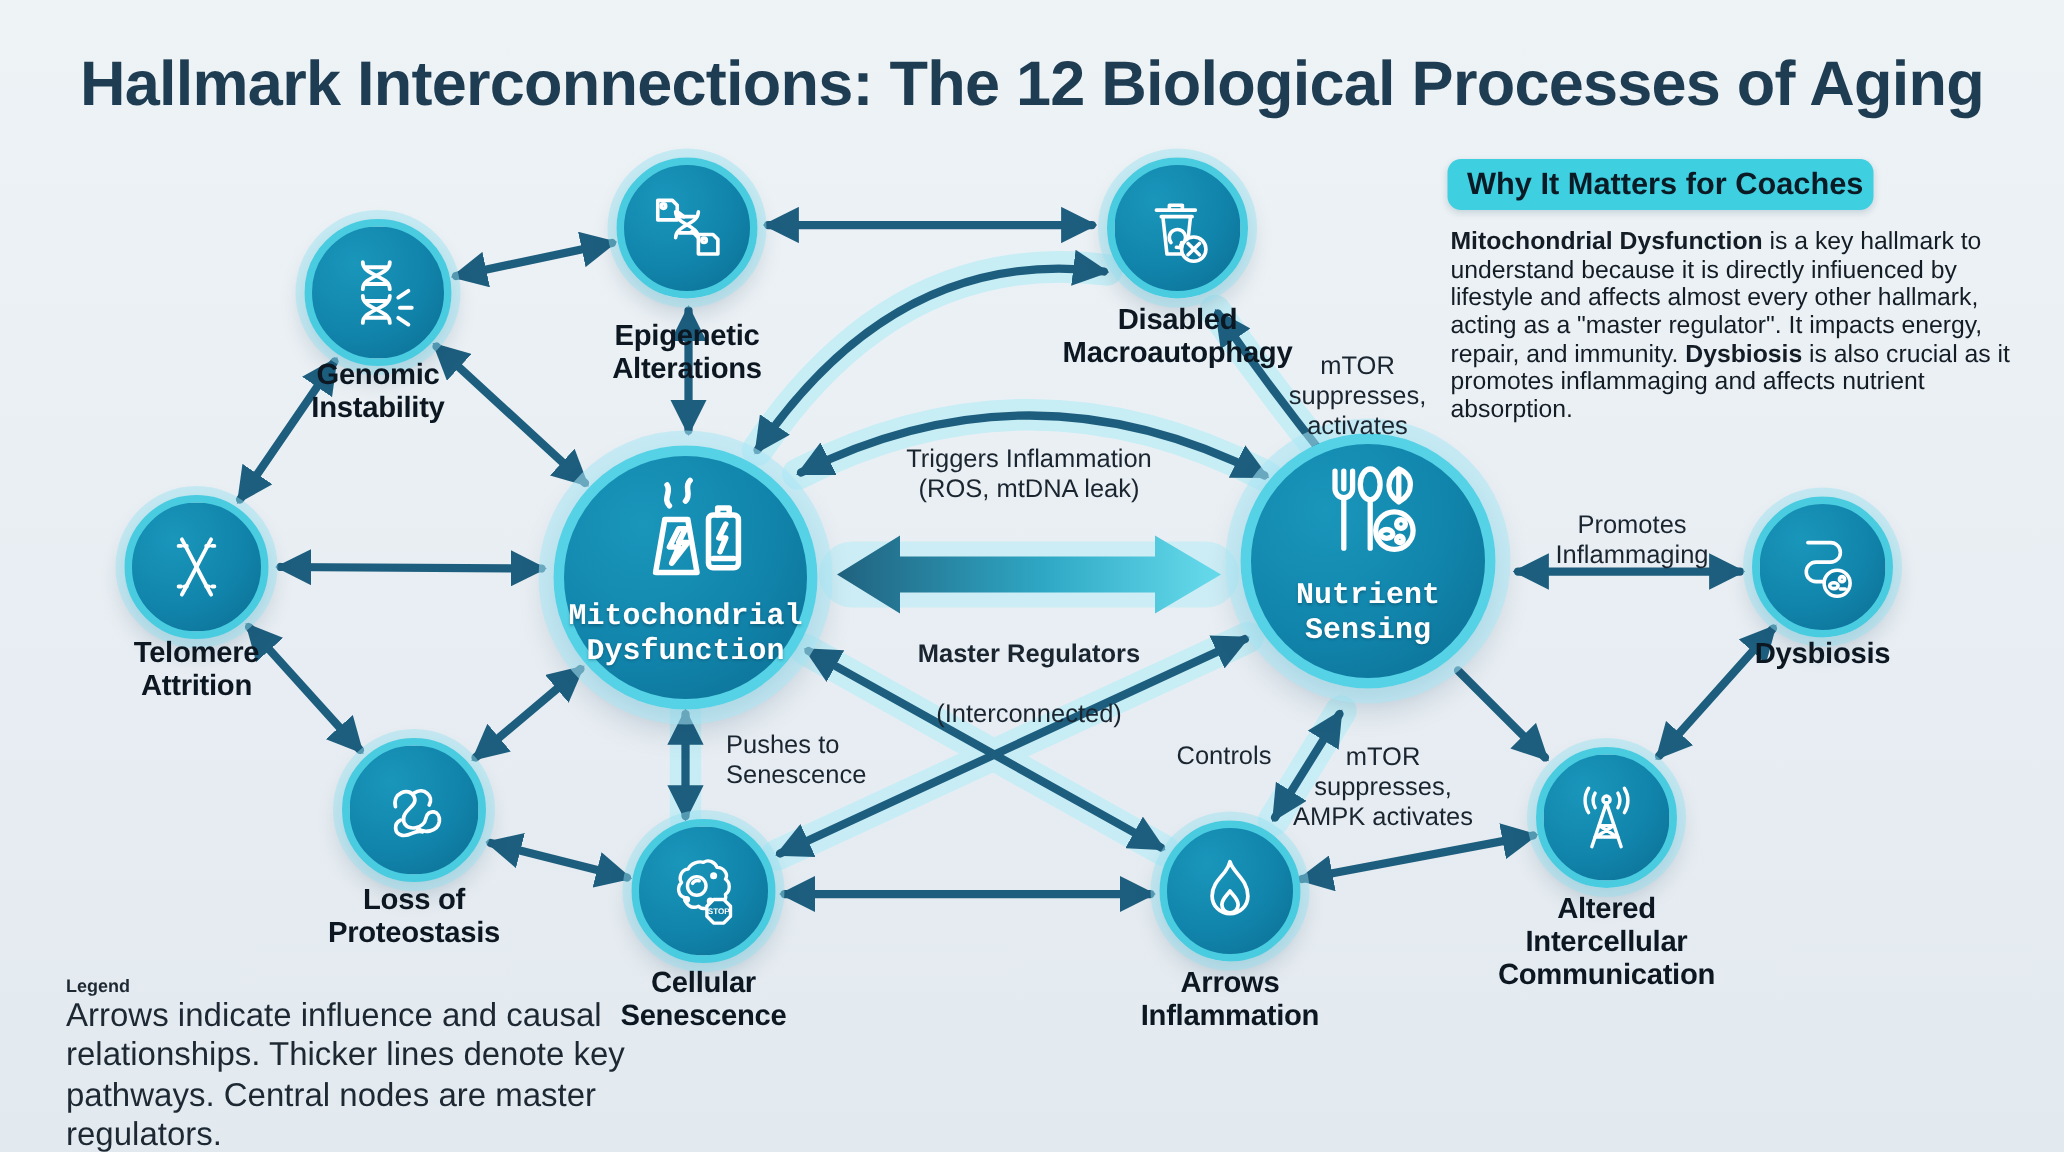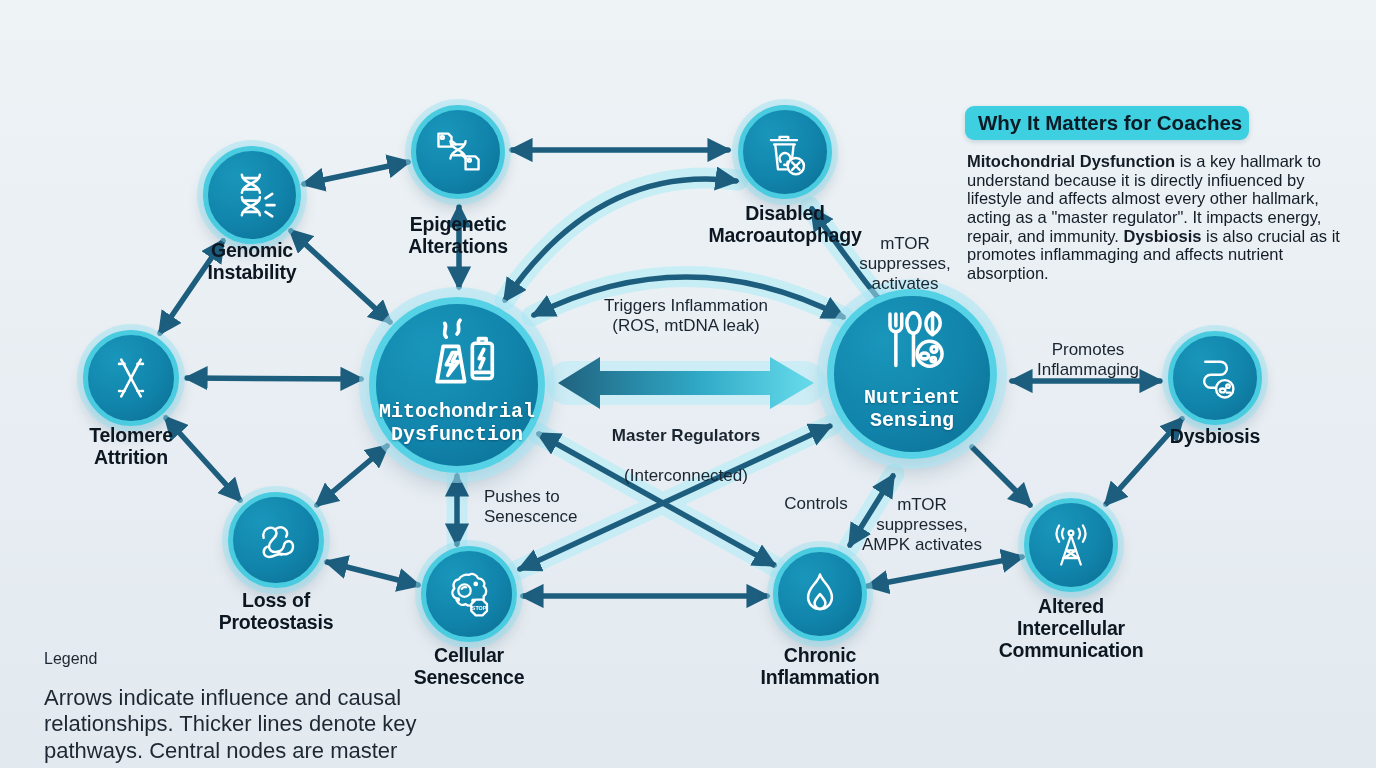--- a/index.html
+++ b/index.html
@@ -10,29 +10,30 @@
   .node.master{border-width:7px;border-color:#55d2e5;box-shadow:0 0 0 10px rgba(170,232,245,.55),0 10px 22px rgba(15,60,90,.25);flex-direction:column;justify-content:flex-end;padding-bottom:20px;}
   .node svg{display:block;}
   .nlabel{position:absolute;text-align:center;font-weight:700;font-size:19.5px;line-height:1.12;color:#0c1722;white-space:pre-line;letter-spacing:-.2px;}
   .mlabel{color:#ffffff;font-weight:700;font-size:20px;line-height:1.15;text-align:center;white-space:pre-line;text-shadow:0 1px 2px rgba(0,40,60,.35);font-family:Liberation Mono, monospace;}
   .elabel{position:absolute;font-size:17px;line-height:1.17;color:#1a2530;text-align:center;white-space:pre-line;}
   .elabel .b{font-weight:700;}
   #sidebar-pill{position:absolute;left:965px;top:106px;width:284px;height:34px;background:#3ecfe0;border-radius:9px;display:flex;align-items:center;padding-left:13px;box-sizing:border-box;font-size:20.5px;font-weight:700;color:#0b1b26;box-shadow:0 2px 5px rgba(20,80,100,.18);}
   #sidebar-body{position:absolute;left:967px;top:152px;width:382px;font-size:16.5px;line-height:1.13;color:#141d26;}
   #sidebar-body .b{font-weight:700;}
   #legend{position:absolute;left:44px;top:650px;width:400px;color:#1d2833;}
-  #legend .lt{font-size:16px;font-weight:400;margin-bottom:17px;}
+  #legend .lt{font-size:12px;font-weight:700;margin-bottom:0;}
   #legend .lb{font-size:22px;line-height:1.2;}
   #edges{position:absolute;left:0;top:0;}
 </style>
 </head>
 <body>
 
 <div id="stage">
 
+  <div id="title">Hallmark Interconnections: The 12 Biological Processes of Aging</div>
 
   <svg id="edges" width="1376" height="768" viewBox="0 0 1376 768">
     <defs>
       <marker id="ah" viewBox="0 0 10 10" refX="8.5" refY="5" markerWidth="4.4" markerHeight="4.4" orient="auto-start-reverse">
         <path d="M0 0 L10 5 L0 10 z" fill="#1d5e7e"></path>
       </marker>
       <linearGradient id="mastergrad" x1="0" y1="0" x2="1" y2="0">
         <stop offset="0" stop-color="#20627f"></stop>
           <stop offset="0.55" stop-color="#2fa9c6"></stop>
           <stop offset="1" stop-color="#68dcec"></stop>
@@ -190,21 +191,21 @@
   </div>
   <div class="nlabel" style="left:379px;top:645px;width:180px">Cellular
 Senescence</div>
 
   <div class="node" style="left:773px;top:547px;width:94px;height:94px">
     <svg width="52" height="52" viewBox="0 0 48 48" stroke="#fff" stroke-width="2.3" fill="none" stroke-linecap="round" stroke-linejoin="round">
       <path d="M24 6 c2 7 11 11 11 21 a11 11 0 0 1 -22 0 c0 -7 5 -11 8 -15 c1.5 -2 2.5 -4 3 -6 z"></path>
       <path d="M24 24 c2.5 3.5 5 5 5 8.5 a5 5 0 0 1 -10 0 c0 -3.5 2.5 -5 5 -8.5 z"></path>
     </svg>
   </div>
-  <div class="nlabel" style="left:725px;top:645px;width:190px">Chronic
+  <div class="nlabel" style="left:725px;top:645px;width:190px">Arrows
 Inflammation</div>
 
   <div class="node" style="left:1024px;top:498px;width:94px;height:94px">
     <svg width="52" height="52" viewBox="0 0 48 48" stroke="#fff" stroke-width="2.1" fill="none" stroke-linecap="round" stroke-linejoin="round">
       <circle cx="24" cy="13" r="2.2"></circle>
       <path d="M24 15 L15 42 M24 15 L33 42"></path>
       <path d="M19.5 29 h9 M17 36 h14 M19.5 29 l11 7 M28.5 29 l-11 7"></path>
       <path d="M17 9 a9 9 0 0 0 0 9 M13 6 a14 14 0 0 0 0 15"></path>
       <path d="M31 9 a9 9 0 0 1 0 9 M35 6 a14 14 0 0 1 0 15"></path>
     </svg>

